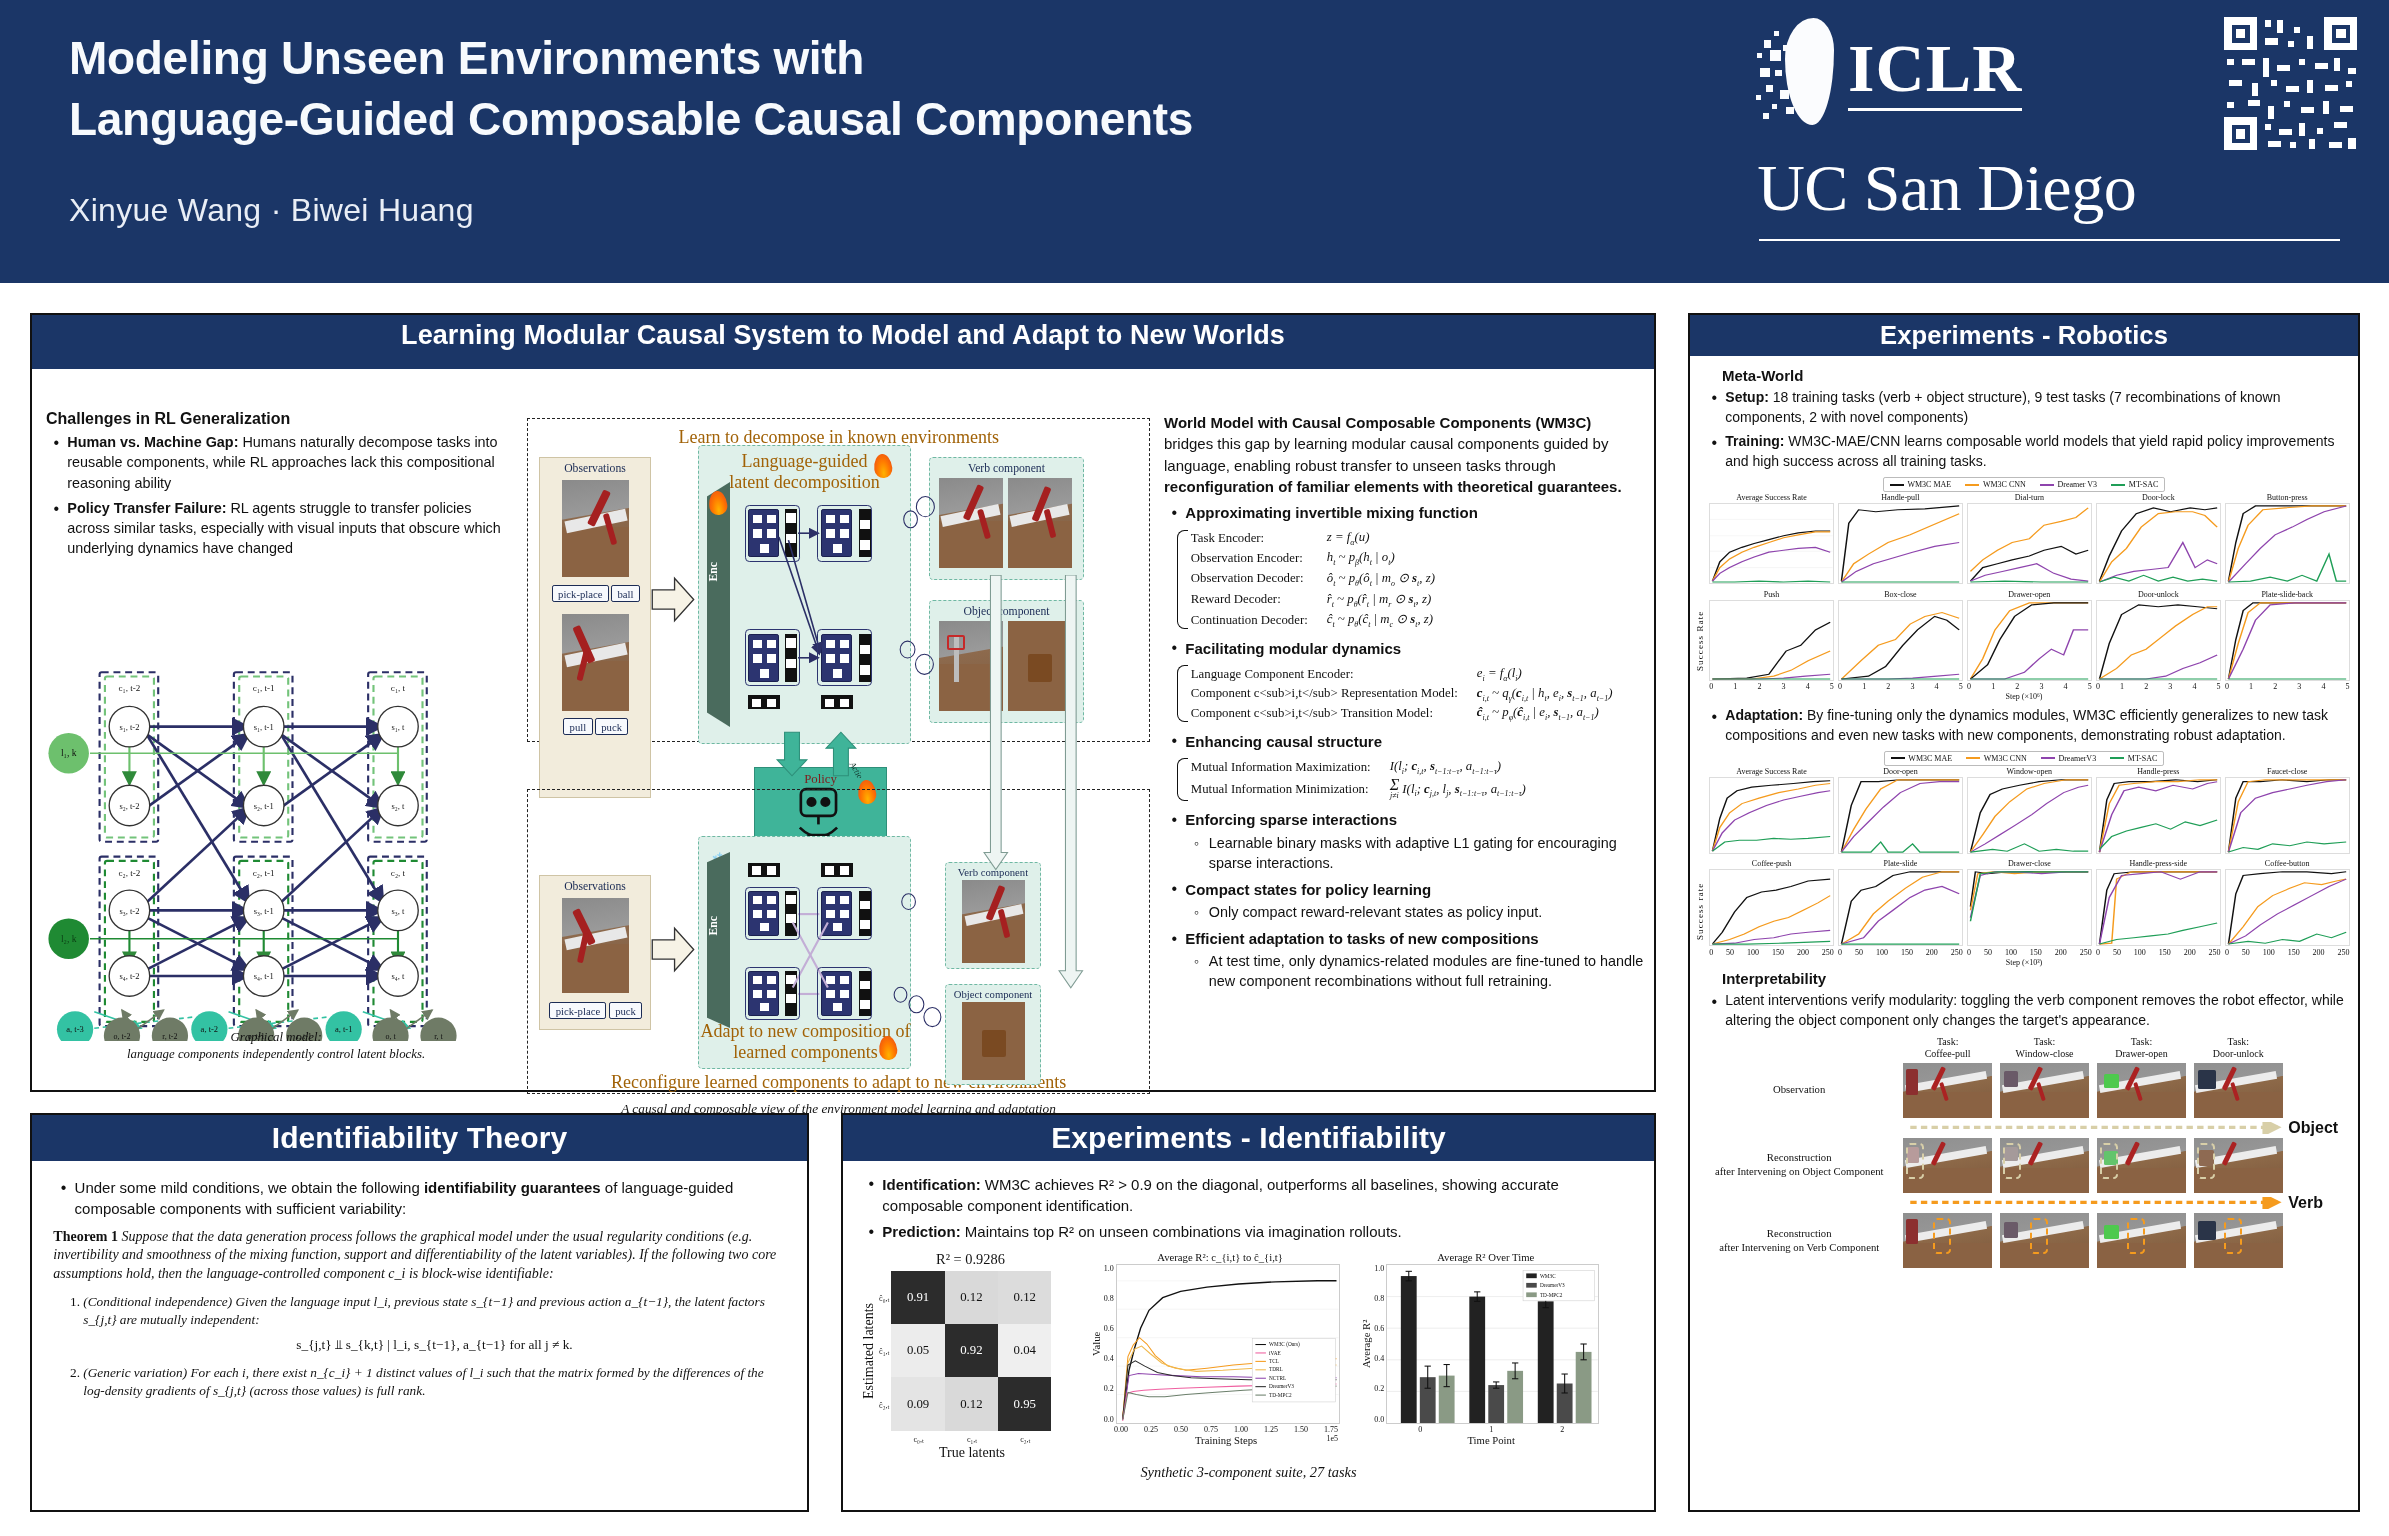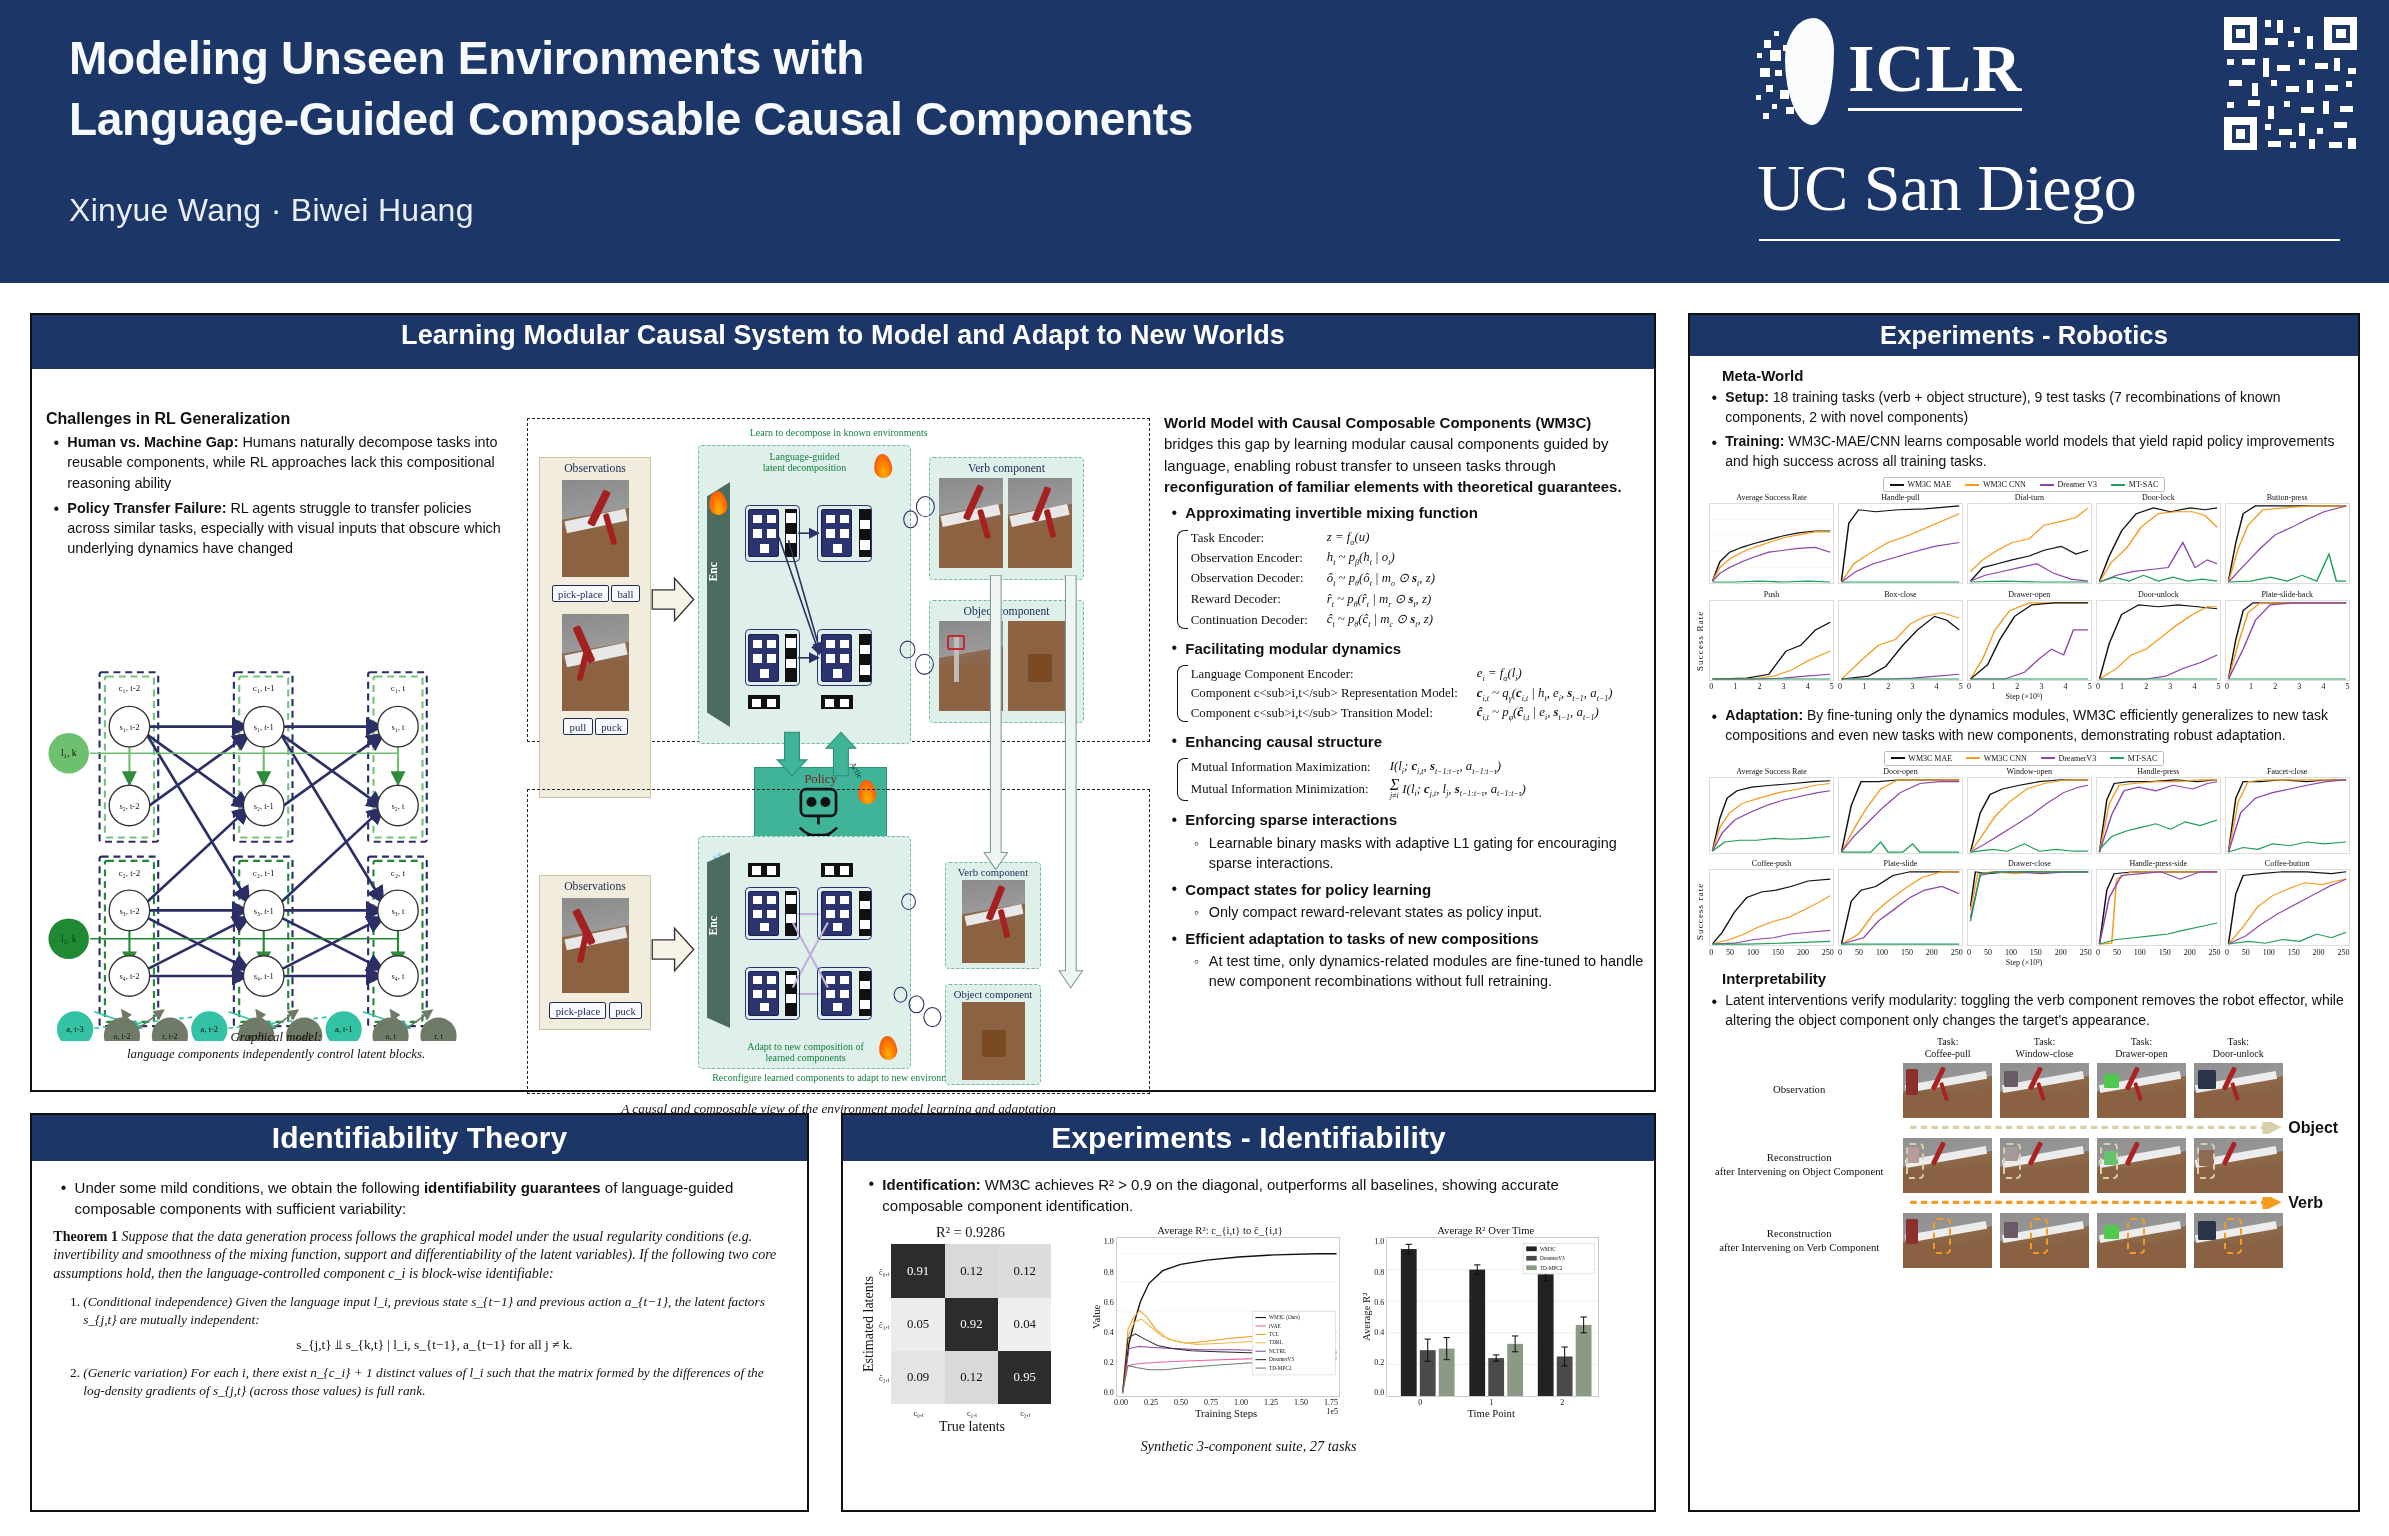--- a/index.html
+++ b/index.html
@@ -94,21 +94,21 @@
   .col1 { position:absolute; left:14px; top:41px; width:469px; }
   .col1 ul.bl > li { font-size:14.4px; }
   .gm { position:absolute; left:9.6px; top:299px; width:469px; height:405px; }
   .gm svg { width:469px; height:373px; }
   .gm-cap { position:absolute; left:0; top:361px; width:469px; }
   .gm-cap div { font-family:"Liberation Serif",serif; font-style:italic; font-size:12.8px; text-align:center; line-height:1.3;}
 
   
   .col2 { position:absolute; left:492px; top:46px; width:629px; height:688px; }
   .dashbox { position:absolute; border:1.6px dashed #222; }
-  .arch-title { font-family:"Liberation Serif",serif; font-size:10px; color:#15803d; text-align:center; }
+  .arch-title { font-family:"Liberation Serif",serif; font-size:18px; color:#a16207; text-align:center; }
   .obsbox { position:absolute; background:#f2ecdc; border:1.1px solid #cfc4a5; }
   .obs-lbl { font-family:"Liberation Serif",serif; font-size:11.7px; text-align:center; color:#1b2b55; }
   .mini-img { background:linear-gradient(170deg,#8a8a8a 0%,#9a9a9a 36%,#8d6a4d 37%,#7c5a3f 100%); position:relative; overflow:hidden; }
   .mini-img .arm { position:absolute; background:#a52020; border-radius:2.1px; }
   .mini-img .table { position:absolute; left:0; bottom:0; width:100%; height:52%; background:#8b6343; }
   .mini-img .rail { position:absolute; left:4%; top:36%; width:92%; height:12%; background:#e8e8e8; transform:rotate(-12deg); }
   .tagpill {
     display:inline-block; border:1.1px solid #1b2b55; background:#f7f9fd; color:#1b2b55;
     font-family:"Liberation Serif",serif; font-size:10.7px; padding:1.6px 5.3px; border-radius:2.1px;
   }
@@ -1374,20 +1374,21 @@
       </li>
     </ol>
   </div>
 </div>
 
 <div class="panel" id="panel-expid">
   <div class="panel-head">Experiments - Identifiability</div>
   <div class="panel-body" style="padding:12.8px 18px 3.2px 18px">
     <ul class="bl">
       <li><b class="k">Identification:</b><span> WM3C achieves R² &gt; 0.9 on the diagonal, outperforms all baselines, showing accurate composable component identification.</span></li>
+      <li><b class="k">Prediction:</b><span> Maintains top R² on unseen combinations via imagination rollouts.</span></li>
     </ul>
 
     <div style="display:flex;gap:9.6px;margin-top:8.5px;align-items:flex-start">
 
       <div style="position:relative;width:219px">
         <div style="text-align:center;font-family:'Liberation Serif',serif;font-size:14.4px;margin-bottom:3.2px">R² = 0.9286</div>
         <div style="display:flex">
           <div class="axname" style="writing-mode:vertical-rl;transform:rotate(180deg);margin-right:2.1px;height:160px;text-align:center">Estimated latents</div>
           <div style="display:flex;flex-direction:column;justify-content:space-around;height:160px;margin-right:2.1px">
             <span class="tick">ĉ₀,ₜ</span>

